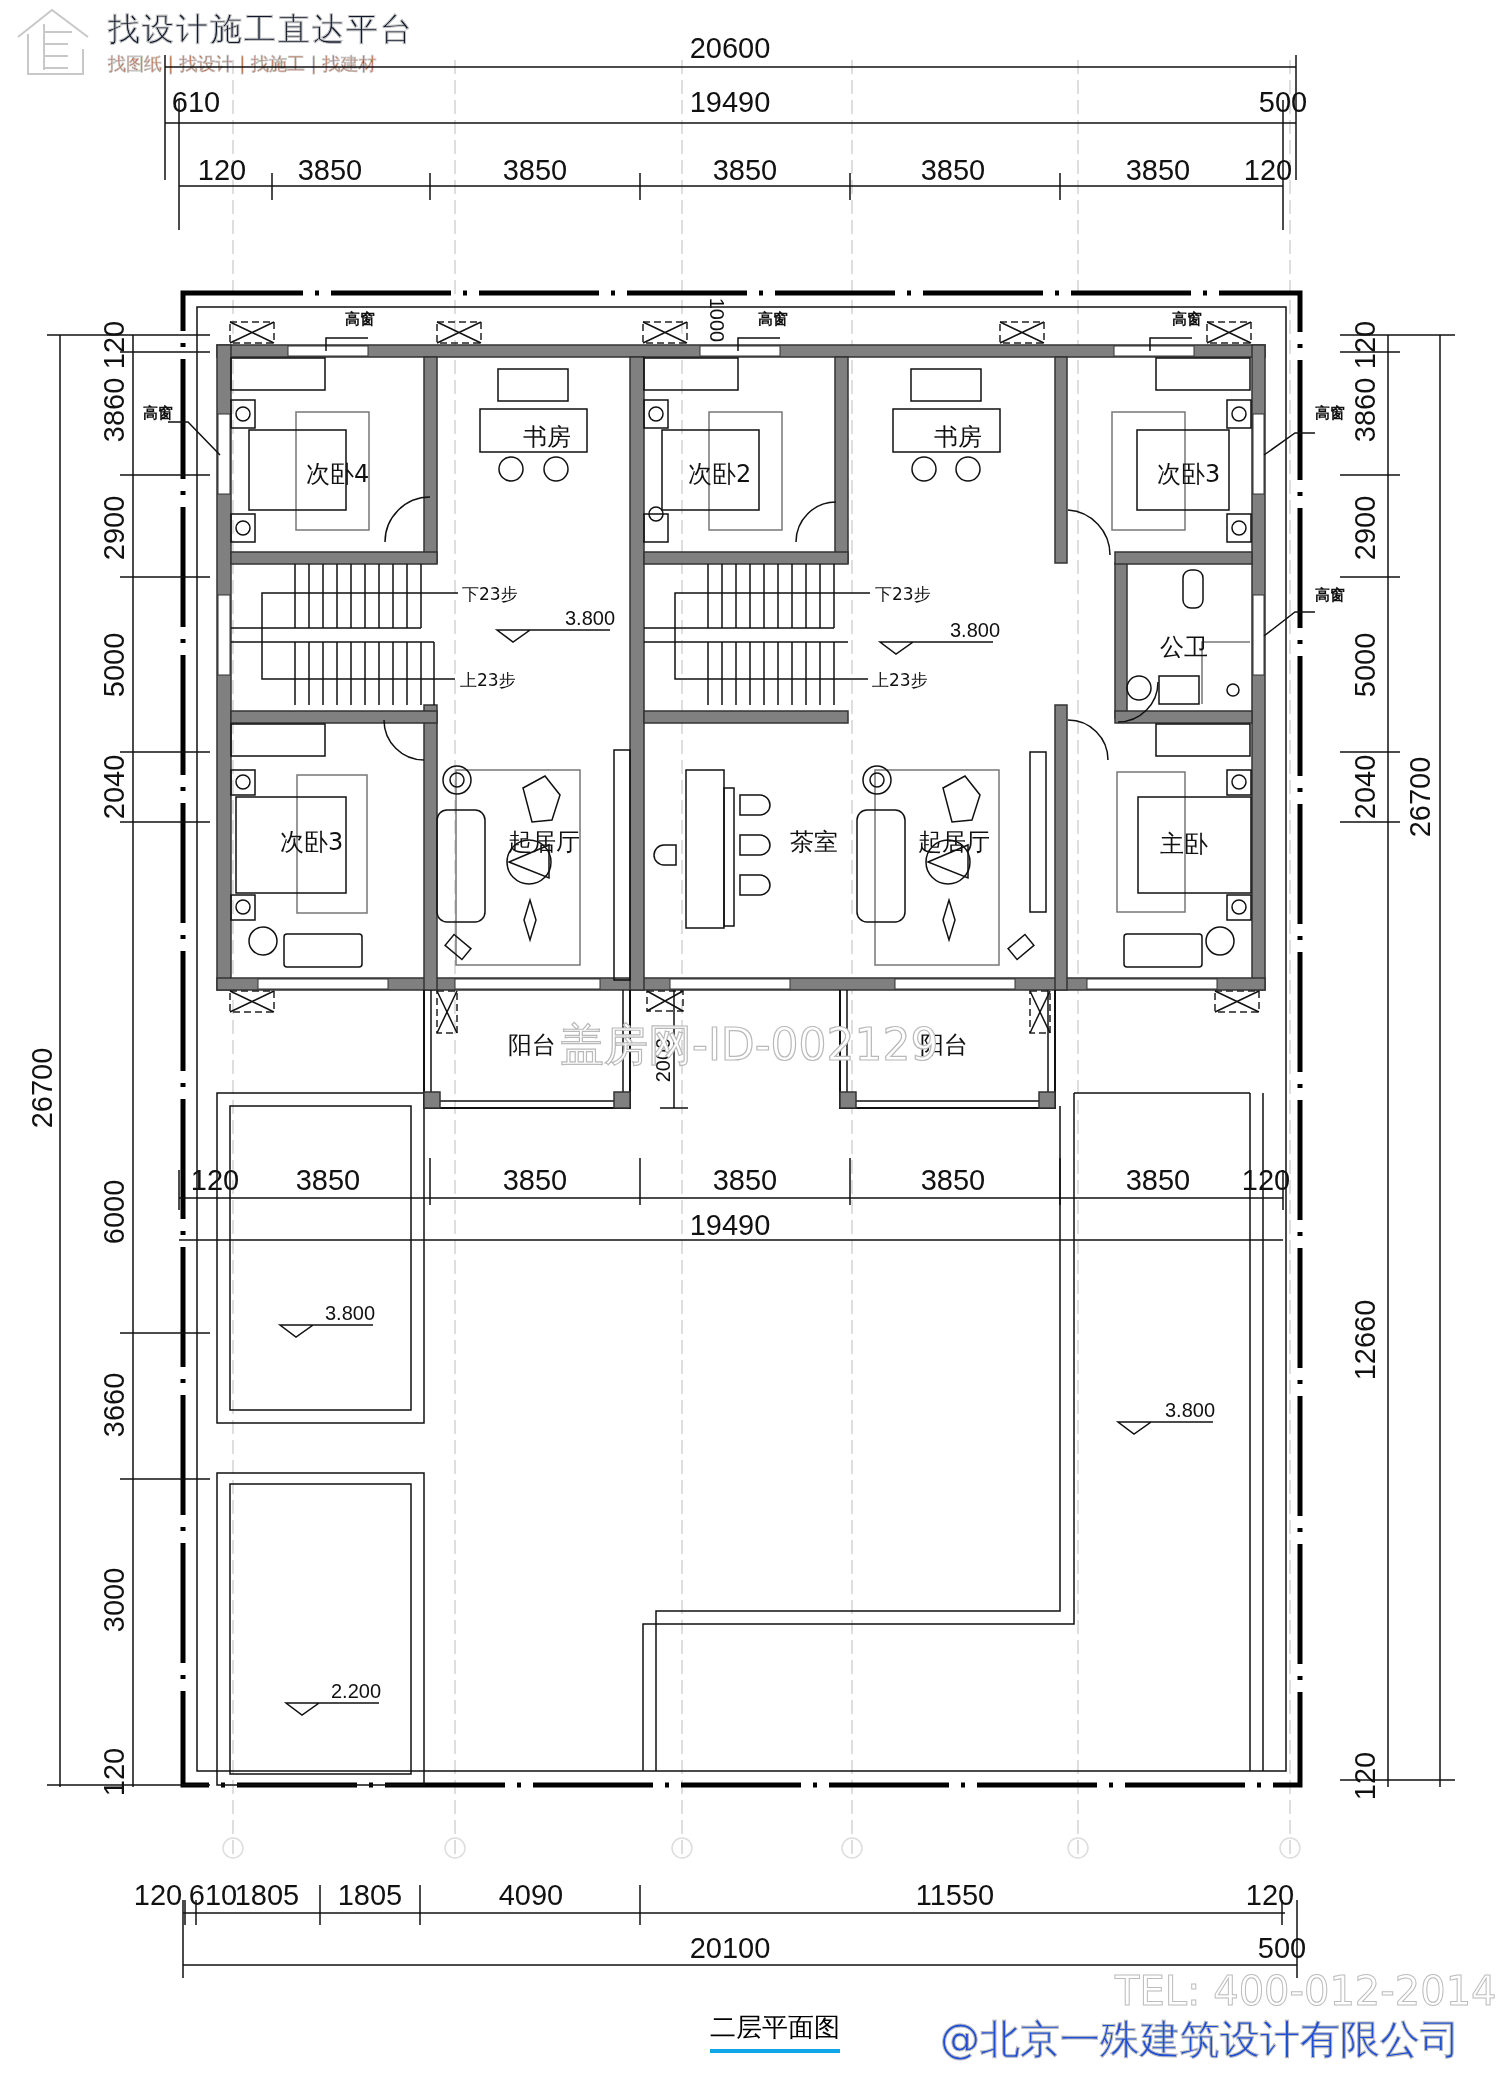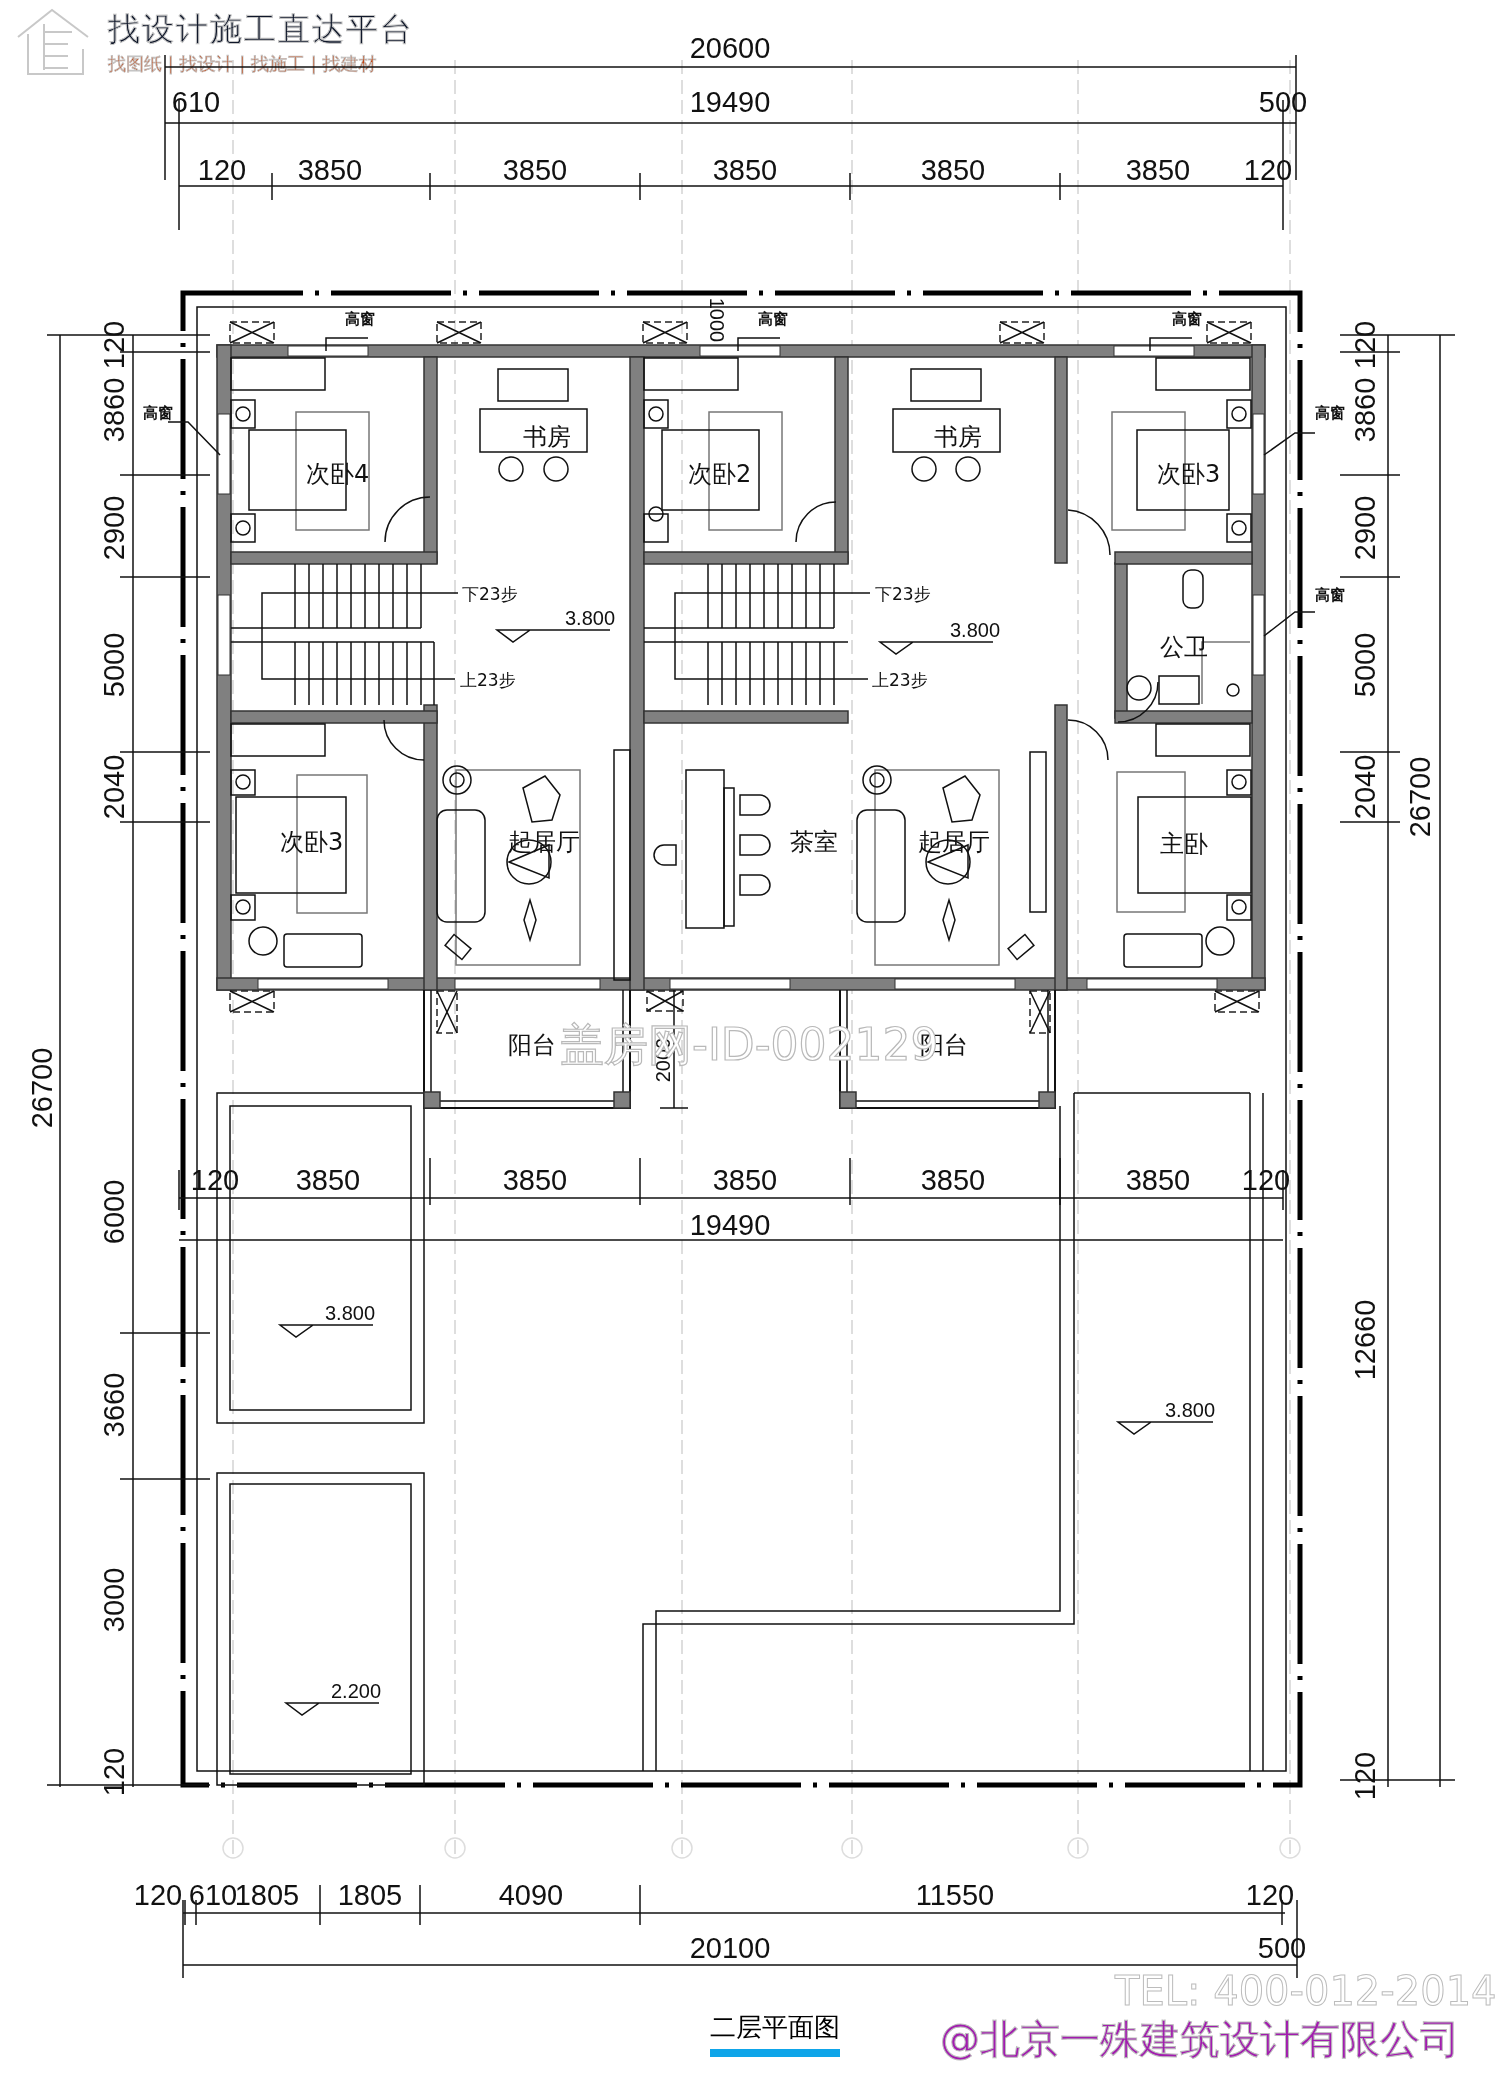--- a/index.html
+++ b/index.html
@@ -490,15 +490,15 @@
     <text class="dim" x="955" y="1905" text-anchor="middle">11550</text>
     <text class="dim" x="1270" y="1905" text-anchor="middle">120</text>
     <line class="thin" x1="183" y1="1965" x2="1297" y2="1965"></line>
     <line class="thin" x1="183" y1="1900" x2="183" y2="1978"></line>
     <line class="thin" x1="1297" y1="1900" x2="1297" y2="1978"></line>
     <text class="dim" x="730" y="1958" text-anchor="middle">20100</text>
     <text class="dim" x="1282" y="1958" text-anchor="middle">500</text>
   </g>
 </svg>
 
-<div class="title" style="left:710px;top:2010px;border-bottom:8px solid #0ea5e9;padding-bottom:4px;">二层平面图</div>
+<div class="title" style="left:710px;top:2010px;border-bottom:4px solid #0ea5e9;padding-bottom:4px;">二层平面图</div>
 <div style="position:absolute;left:1115px;top:1968px;font-family:'DejaVu Sans',sans-serif;font-size:40px;color:#fff;-webkit-text-stroke:1px #bcbcbc;white-space:nowrap;">TEL: 400-012-2014</div>
-<div style="position:absolute;left:940px;top:2012px;font-family:'DejaVu Sans',sans-serif;font-size:40px;color:#a21caf;-webkit-text-stroke:1px #bcbcbc;white-space:nowrap;">@北京一殊建筑设计有限公司</div>
+<div style="position:absolute;left:940px;top:2012px;font-family:'DejaVu Sans',sans-serif;font-size:40px;color:#1d4ed8;-webkit-text-stroke:1px #bcbcbc;white-space:nowrap;">@北京一殊建筑设计有限公司</div>
 
 </body></html>

